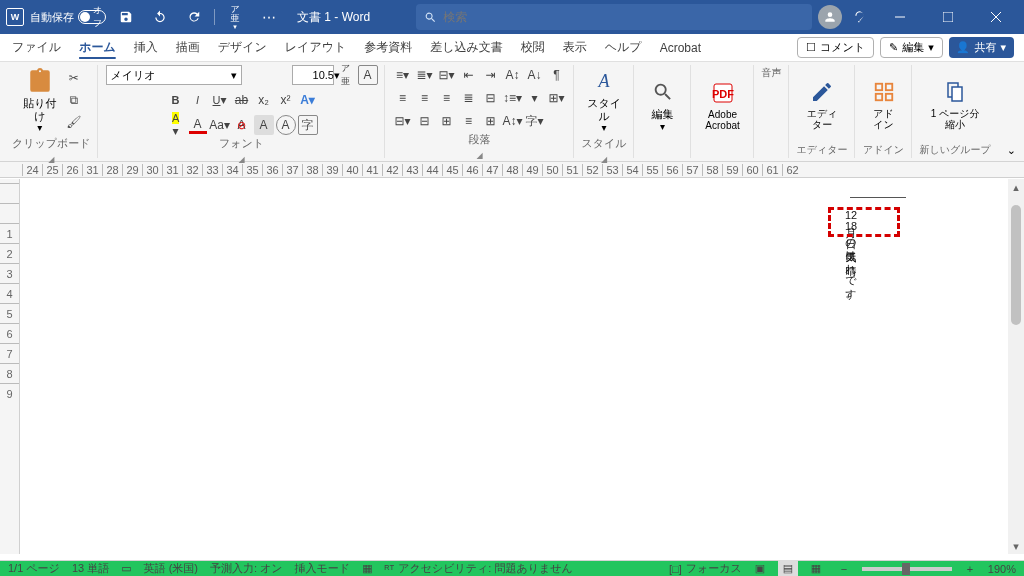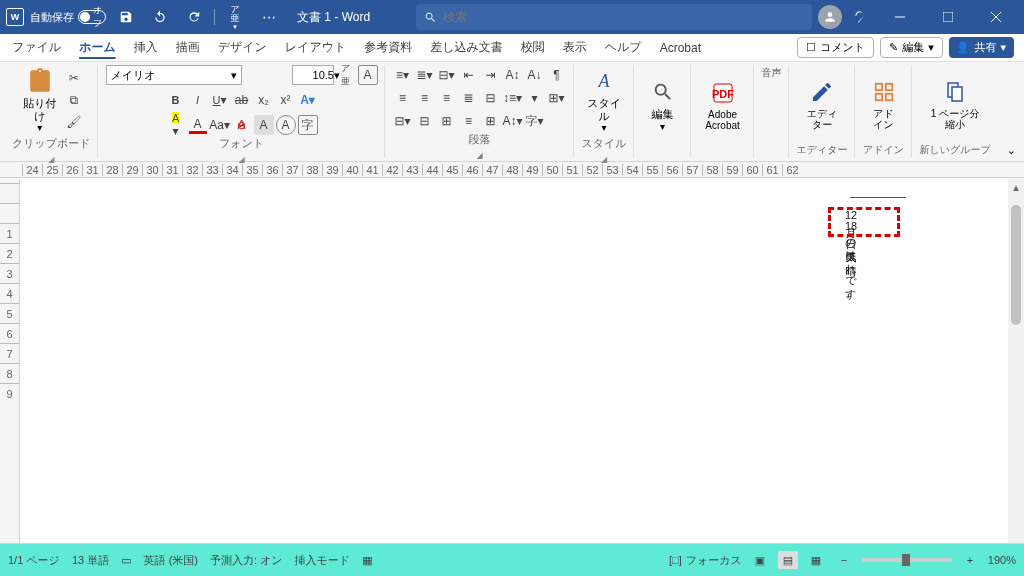--- a/index.html
+++ b/index.html
@@ -52,21 +52,21 @@
 .page-area{flex:1;position:relative;overflow:hidden;background:#fff;}
 .vscroll{width:16px;background:#f1f1f1;display:flex;flex-direction:column;align-items:center;}
 .vscroll .thumb{width:10px;background:#c1c1c1;border-radius:5px;}
 .vscroll .arrow{height:16px;display:flex;align-items:center;justify-content:center;color:#666;cursor:pointer;}
 
 .doc-text{position:absolute;right:140px;top:30px;font-family:"Yu Mincho","MS Mincho",serif;font-size:20px;color:#111;writing-mode:vertical-rl;text-orientation:upright;line-height:1.7;}
 .highlight-box{position:absolute;right:108px;top:28px;width:72px;height:30px;border:3px dashed #d40000;}
 .cursor-line{position:absolute;right:102px;top:18px;width:56px;height:1px;border-top:1px solid #555;}
 .tcy{text-combine-upright:all;}
 
-.statusbar{position:absolute;bottom:0;left:0;right:0;height:33px;background:#5eead4;border-top:1px solid #d4d4d4;display:flex;align-items:center;padding:0 8px;gap:12px;font-size:11px;color:#444;}
+.statusbar{position:absolute;bottom:0;left:0;right:0;height:16px;background:#22c55e;border-top:1px solid #d4d4d4;display:flex;align-items:center;padding:0 8px;gap:12px;font-size:11px;color:#444;}
 .statusbar .sb-right{margin-left:auto;display:flex;align-items:center;gap:8px;}
 .view-btn{width:20px;height:18px;display:flex;align-items:center;justify-content:center;cursor:pointer;}
 .zoom-slider{width:90px;height:4px;background:#ccc;position:relative;}
 .zoom-slider .knob{width:8px;height:12px;background:#666;position:absolute;left:45%;top:-4px;}
 .sb-item{display:flex;align-items:center;gap:4px;}
 </style>
 </head>
 <body>
 
 <div class="titlebar">
@@ -425,20 +425,21 @@
 </div>
 
 <div class="statusbar">
   <span class="sb-item">1/1 ページ</span>
   <span class="sb-item">13 単語</span>
   <span class="sb-item">▭</span>
   <span class="sb-item">英語 (米国)</span>
   <span class="sb-item">予測入力: オン</span>
   <span class="sb-item">挿入モード</span>
   <span class="sb-item">▦</span>
+  <span class="sb-item">ᴿᵀ <span>アクセシビリティ: 問題ありません</span></span>
   <div class="sb-right">
     <span class="sb-item">[□] <span>フォーカス</span></span>
     <div class="view-btn">▣</div>
     <div class="view-btn" style="background:#ddd;">▤</div>
     <div class="view-btn">▦</div>
     <div class="view-btn">−</div>
     <div class="zoom-slider">
         <div class="knob"></div>
       </div>
     <div class="view-btn">+</div>

